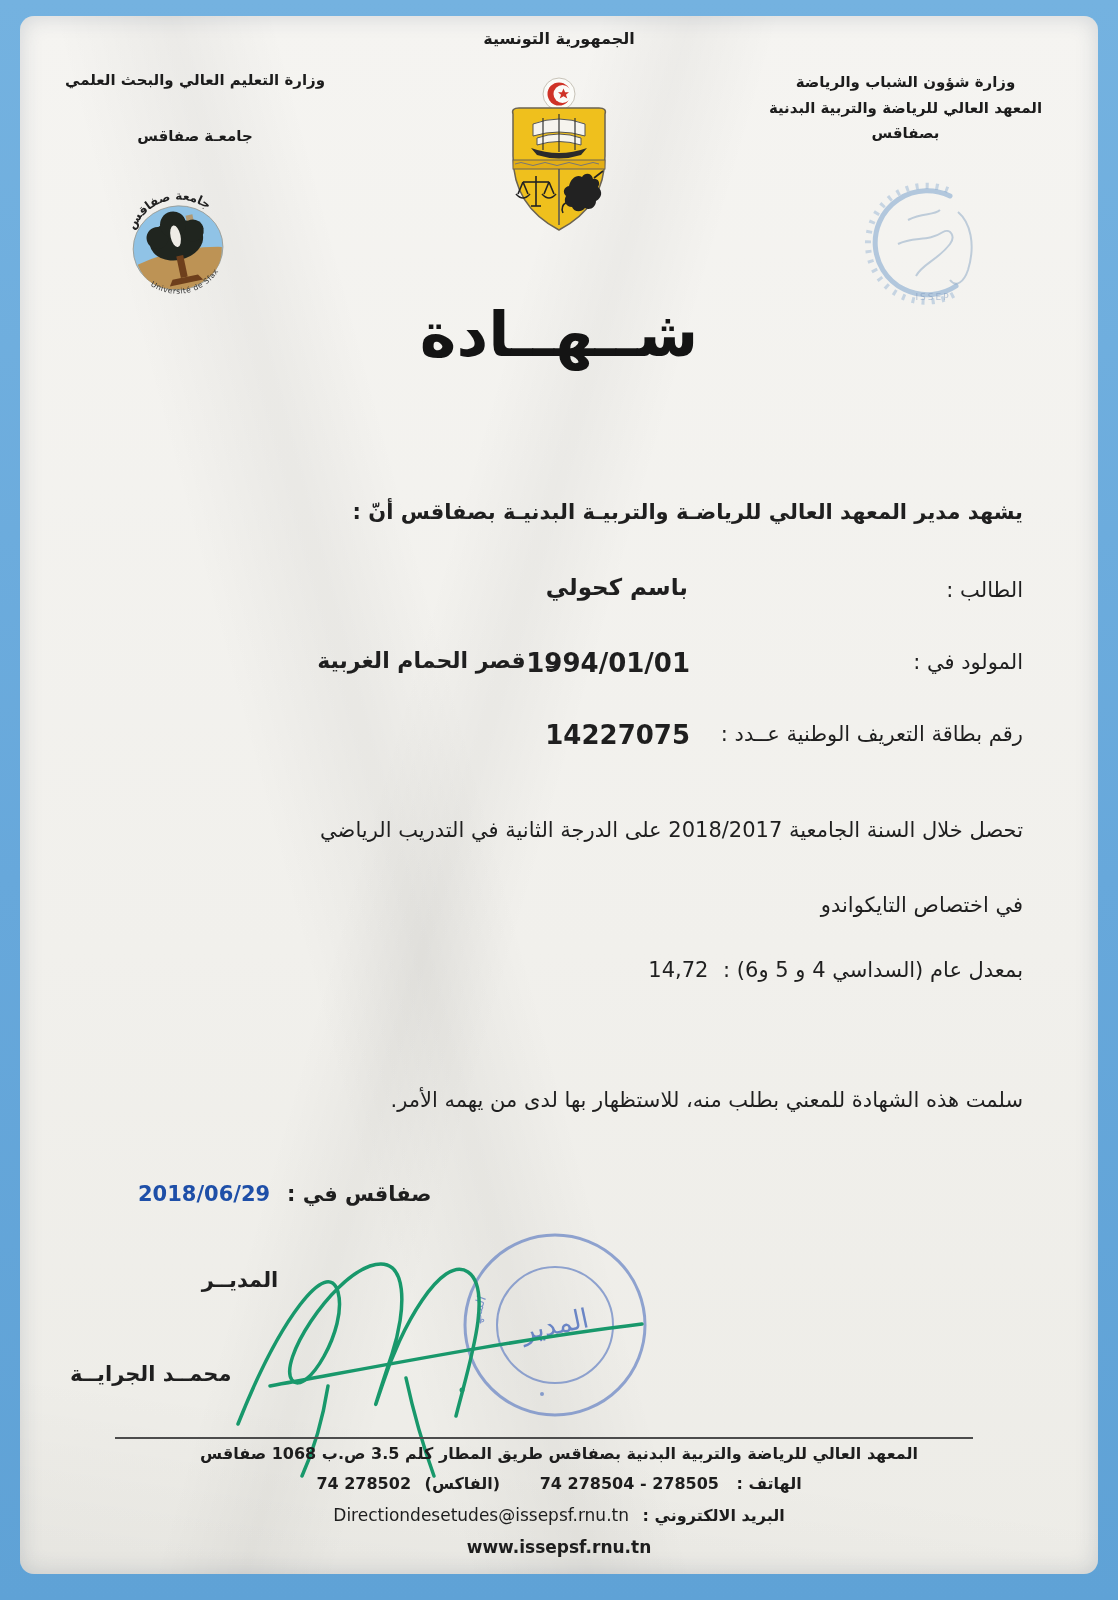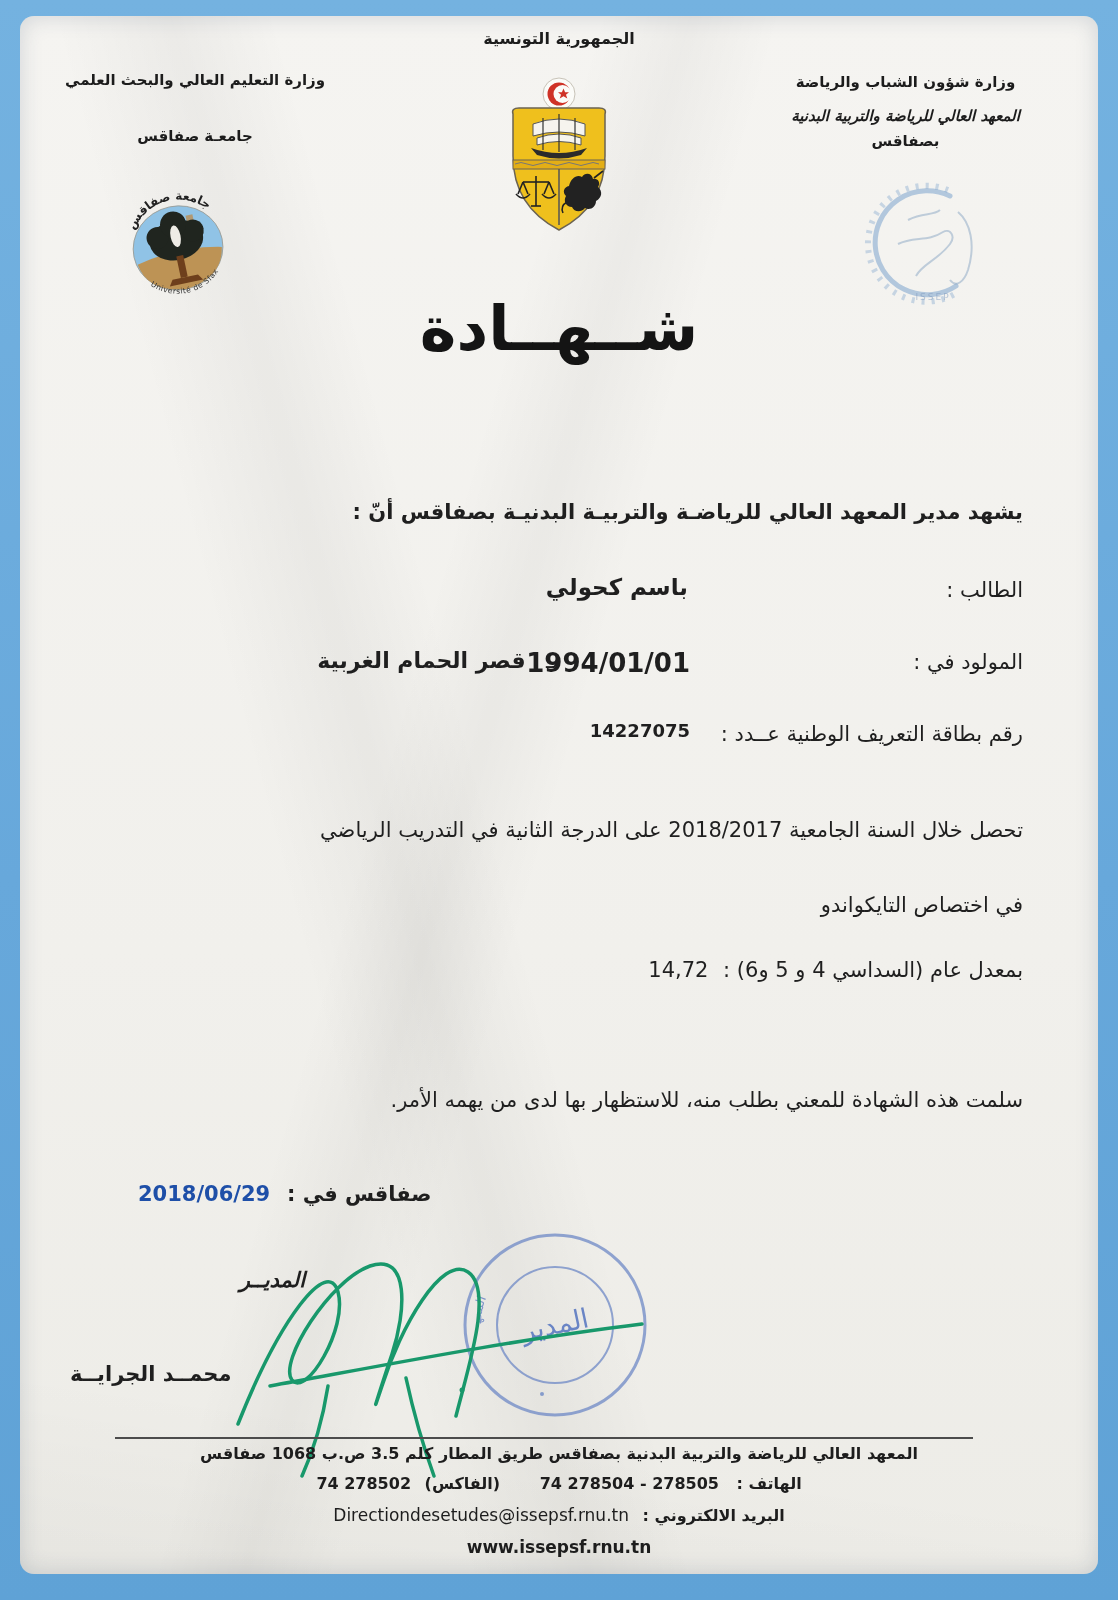--- a/index.html
+++ b/index.html
@@ -37,21 +37,21 @@
 
     <div class="abs hdr" style="left:20px;top:54px;width:310px;text-align:center;">
       <div>وزارة التعليم العالي والبحث العلمي</div>
       <div style="margin-top:36px;">جامعـة صفاقس</div>
     </div>
 
     <div class="abs ctr hdr" style="top:12px;font-size:16px;">الجمهورية التونسية</div>
 
     <div class="abs hdr" style="left:718px;top:56px;width:335px;text-align:center;">
       <div>وزارة شؤون الشباب والرياضة</div>
-      <div style="margin-top:14px;font-style:italic;">المعهد العالي للرياضة والتربية البدنية</div>
+      <div style="margin-top:6px;">المعهد العالي للرياضة والتربية البدنية</div>
       <div style="margin-top:4px;">بصفاقس</div>
     </div>
 
     <div class="abs" style="left:477px;top:58px;width:125px;height:168px;">
       <svg width="125" height="168" viewBox="0 0 125 168">
         <circle cx="62" cy="20" r="16" fill="#fbfbf8" stroke="#c8c3b8" stroke-width="1"></circle>
         <circle cx="62" cy="20" r="11.5" fill="#cf3227"></circle>
         <circle cx="65.5" cy="20" r="9" fill="#fbfbf8"></circle>
         <path transform="translate(66.5,20) scale(0.55)" fill="#cf3227" d="M0,-10 L2.9,-3.1 10,-3.1 4.5,1.2 6.9,8.1 0,4 -6.9,8.1 -4.5,1.2 -10,-3.1 -2.9,-3.1 Z"></path>
         <path d="M 16 40 Q 14 34 22 34 L 102 34 Q 110 34 108 40 L 108 82 Q 108 132 62 156 Q 16 132 16 82 Z" fill="#efc01d" stroke="#6b6352" stroke-width="1.5"></path>
@@ -108,59 +108,59 @@
         <path d="M 110 8 A 58 58 0 1 0 120 110" fill="none" stroke="#6f9cc9" stroke-width="6" opacity="0.35" stroke-dasharray="3 7"></path>
         <g stroke="#8aa6c4" stroke-width="2" fill="none" opacity="0.5">
           <path d="M 70 38 C 85 30 95 34 102 28"></path>
           <path d="M 60 62 C 75 54 90 60 105 50 C 112 46 118 54 112 62 C 100 78 84 82 78 94"></path>
           <path d="M 120 30 C 132 40 138 62 130 88 C 126 100 118 106 112 98"></path>
         </g>
         <text x="95" y="118" font-size="9" text-anchor="middle" fill="#7d98bd" opacity="0.55" letter-spacing="2" font-family="DejaVu Sans, sans-serif">ISSEP</text>
       </svg>
     </div>
 
-    <div class="abs ctr title" style="top:276px;">شــهــادة</div>
+    <div class="abs ctr title" style="top:282px;">شــهــادة</div>
 
     <div class="abs body-line b" style="top:484px;right:75px;">يشهد مدير المعهد العالي للرياضـة والتربيـة البدنيـة بصفاقس أنّ :</div>
 
     <div>
       <span class="abs body-line" style="top:562px;right:75px;">الطالب :</span>
       <span class="abs body-line b" style="top:558px;right:410px;font-size:23px;">باسم كحولي</span>
     </div>
 
     <div>
       <span class="abs body-line" style="top:634px;right:75px;">المولود في :</span>
       <span class="abs body-line b ltr" style="top:632px;right:408px;font-size:26px;">1994/01/01</span>
       <span class="abs body-line" style="top:632px;right:540px;">
         <span>بـ :</span>
         <span class="b" style="font-size:22px;">قصر الحمام الغربية</span>
       </span>
     </div>
 
     <div>
       <span class="abs body-line" style="top:706px;right:75px;">رقم بطاقة التعريف الوطنية عــدد :</span>
-      <span class="abs body-line b ltr" style="top:704px;right:408px;font-size:18px;">14227075</span>
+      <span class="abs body-line b ltr" style="top:704px;right:408px;font-size:26px;">14227075</span>
     </div>
 
     <div class="abs body-line" style="top:802px;right:75px;">تحصل خلال السنة الجامعية 2018/2017 على الدرجة الثانية في التدريب الرياضي</div>
     <div class="abs body-line" style="top:877px;right:75px;">في اختصاص التايكواندو</div>
 
     <div class="abs body-line" style="top:942px;right:75px;">
       <span>بمعدل عام (السداسي 4 و 5 و6) :</span>
       <span class="ltr" style="margin-right:8px;">14,72</span>
     </div>
 
     <div class="abs body-line" style="top:1072px;right:75px;">سلمت هذه الشهادة للمعني بطلب منه، للاستظهار بها لدى من يهمه الأمر.</div>
 
     <div class="abs body-line" style="top:1166px;left:118px;width:380px;text-align:left;">
       <span class="b">صفاقس في :</span>
       <span class="b blue ltr" style="margin-right:10px;">2018/06/29</span>
     </div>
 
-    <div class="abs body-line b" style="top:1252px;left:155px;width:130px;font-style:italic;">المديــر</div>
+    <div class="abs body-line b" style="top:1252px;left:155px;width:130px;text-align:center;">المديــر</div>
     <div class="abs body-line b" style="top:1346px;left:50px;width:235px;text-align:left;">محمــد الجرايــة</div>
 
     <div class="abs" style="left:438px;top:1212px;width:195px;height:195px;">
       <svg width="195" height="195" viewBox="0 0 195 195">
         <defs>
           <path id="ringpath" d="M 23 97 A 74 74 0 1 1 171 97 A 74 74 0 1 1 23 97"></path>
         </defs>
         <circle cx="97" cy="97" r="90" fill="none" stroke="#6d88c5" stroke-width="3" opacity="0.75"></circle>
         <circle cx="97" cy="97" r="58" fill="none" stroke="#6d88c5" stroke-width="2" opacity="0.75"></circle>
         <text font-size="12.5" fill="#6d88c5" opacity="0.85" letter-spacing="1" font-family="DejaVu Sans, sans-serif">

